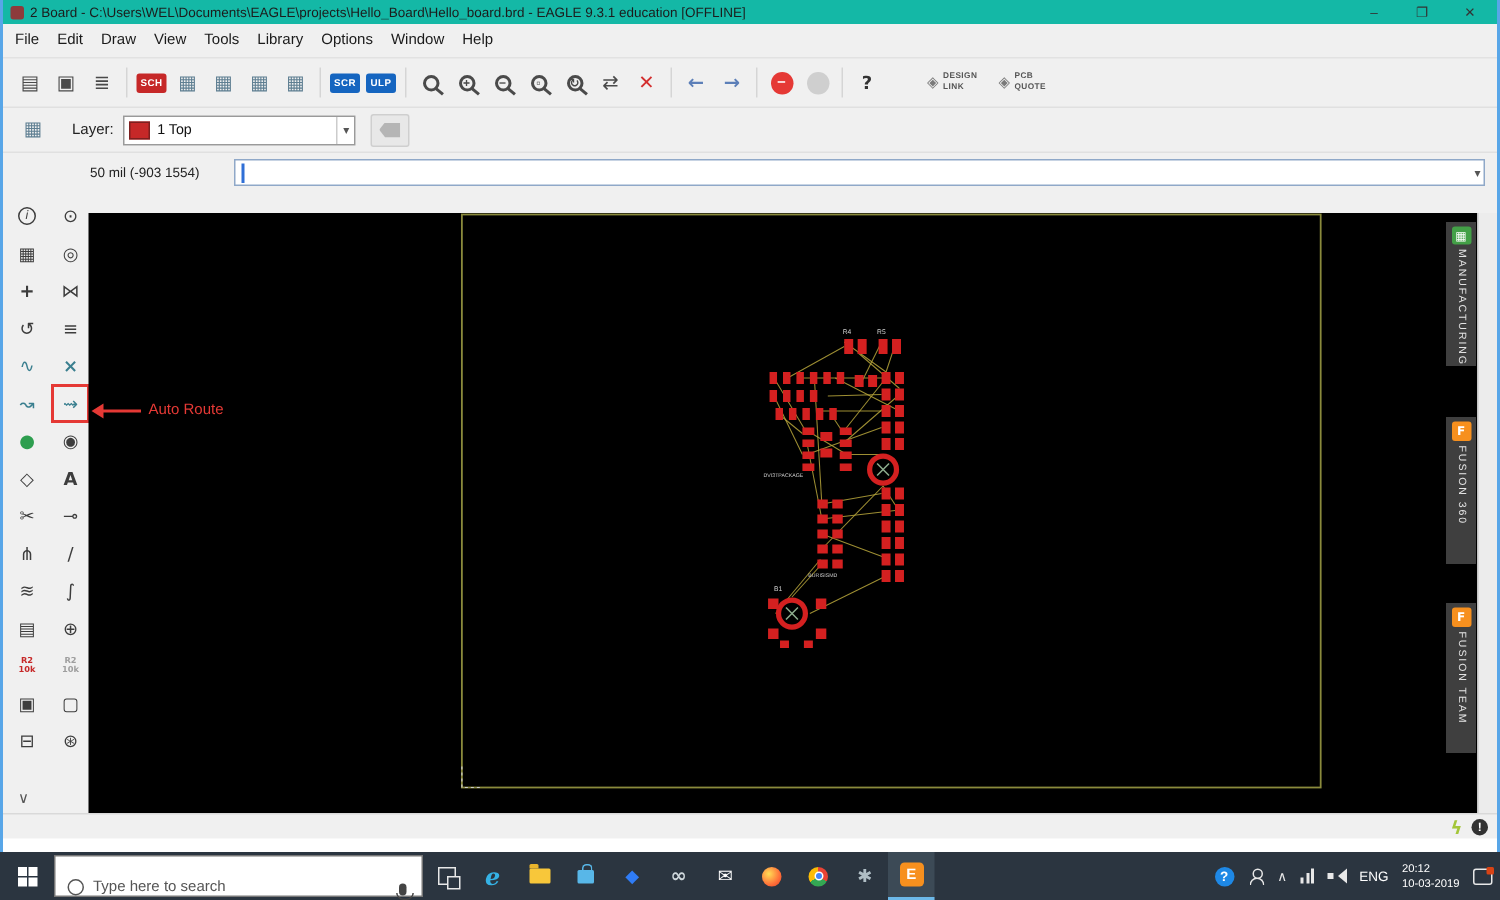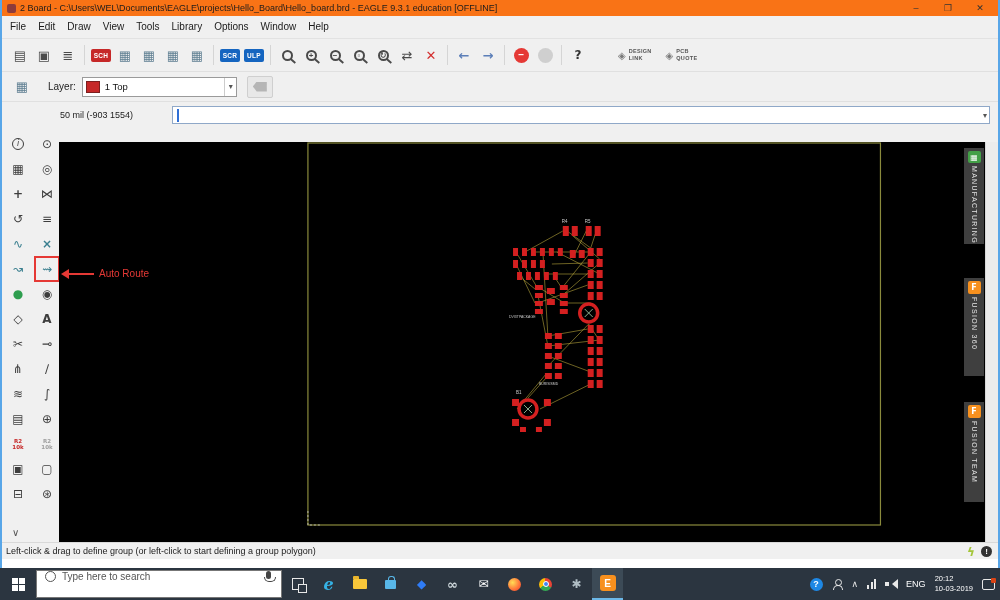--- a/index.html
+++ b/index.html
@@ -1,20 +1,20 @@
 <!DOCTYPE html>
 <html><head>
 <meta charset="utf-8">
 <style>
 *{margin:0;padding:0;box-sizing:border-box;font-family:"Liberation Sans","DejaVu Sans",sans-serif}
 body{width:1000px;height:600px;overflow:hidden;background:#fff;position:relative}
 
 
 .window{position:absolute;top:0;left:0;right:0;bottom:32px;background:#f0f0f0;border-left:2px solid #58a6e8;border-right:2px solid #58a6e8;overflow:hidden}
-.titlebar{position:absolute;top:0;left:0;right:0;height:16px;background:#f97316;display:flex;align-items:center;padding:0 2px 0 5px;font-size:9px;color:#1c1c1c}
+.titlebar{position:absolute;top:0;left:0;right:0;height:16px;background:#14b8a6;display:flex;align-items:center;padding:0 2px 0 5px;font-size:9px;color:#1c1c1c}
 .appico{width:9px;height:9px;background:#8d3b3b;border-radius:2px;margin-right:4px;flex:0 0 auto}
 .title-text{flex:1;white-space:nowrap;overflow:hidden}
 .win-controls{display:flex}
 .win-controls span{width:32px;text-align:center;font-size:9px;color:#333;line-height:16px}
 .menubar{position:absolute;top:16px;left:0;right:0;height:22px;background:#f0f0f0;display:flex;align-items:center;padding-left:2px}
 .menu-item{padding:0 6px;font-size:10px;color:#1a1a1a;line-height:22px}
 
 
 .toolbar{position:absolute;top:38px;left:0;right:0;height:34px;background:#f0f0f0;display:flex;align-items:center;padding:0 6px;border-top:1px solid #e2e2e2;border-bottom:1px solid #e0e0e0}
 .tb{width:24px;height:24px;border:0;background:transparent;display:flex;align-items:center;justify-content:center;font-size:13px;color:#4a4a4a;font-family:"DejaVu Sans",sans-serif;flex:0 0 auto}
@@ -41,21 +41,21 @@
 .layer-label{font-size:10px;color:#222;margin:0 6px 0 14px}
 .layer-select{width:155px;height:20px;background:#fff;border:1px solid #9a9a9a;display:flex;align-items:center;padding:0 3px;gap:5px}
 .swatch{width:14px;height:12px;background:#c62828;border:1px solid #7c1f1f}
 .layer-name{flex:1;font-size:9.5px;color:#111}
 .dd-arrow{font-size:8px;color:#555;border-left:1px solid #ccc;padding-left:4px;line-height:18px}
 .tagbtn{width:26px;height:22px;margin-left:10px;display:flex;align-items:center;justify-content:center;background:#e8e8e8;border:1px solid #cfcfcf;border-radius:2px}
 .tagshape{width:14px;height:10px;background:#b5b5b5;clip-path:polygon(0 50%,28% 0,100% 0,100% 100%,28% 100%)}
 
 
 .commandbar{position:absolute;top:102px;left:0;right:0;height:26px;background:#f0f0f0;display:flex;align-items:center;padding:0 6px 0 58px}
-.coords{width:112px;font-size:9px;color:#222;flex:0 0 auto}
+.coords{width:96px;font-size:9px;color:#222;flex:0 0 auto}
 .cmd-input{flex:1;height:18px;background:#fff;border:1px solid #8fa8c8;position:relative;margin-right:2px}
 .caret{position:absolute;left:4px;top:2px;width:1.5px;height:13px;background:#2f6fd6}
 .cmd-arrow{position:absolute;right:2px;top:4px;font-size:8px;color:#555}
 
 
 .main{position:absolute;top:128px;left:0;right:0;height:414px;background:#f0f0f0}
 .palette{position:absolute;left:0;top:0;bottom:0;width:57px;background:#f0f0f0}
 .tools-grid{display:grid;grid-template-columns:22px 22px;gap:3px 7px;padding:5px 0 0 5px}
 .tool{width:22px;height:22px;display:flex;align-items:center;justify-content:center;background:#f0f0f0}
 .tool .tg{font-size:12px;color:#3d3d3d;font-family:"DejaVu Sans",sans-serif;line-height:1}
@@ -94,21 +94,21 @@
 .bolt{font-size:12px;font-weight:bold;color:#a4c639;font-family:"DejaVu Sans",sans-serif}
 .alert{width:11px;height:11px;border-radius:50%;background:#333;color:#fff;font-size:8px;font-weight:bold;display:flex;align-items:center;justify-content:center}
 .bottomstrip{position:absolute;top:559px;left:0;right:0;height:9px;background:#fff}
 
 
 .taskbar{position:absolute;bottom:0;left:0;right:0;height:32px;background:#2b3540;display:flex;align-items:center;color:#e8e8e8}
 .tb-left{display:flex;align-items:center;height:100%}
 .start{width:36px;height:100%;display:flex;align-items:center;justify-content:center}
 .winlogo{display:grid;grid-template-columns:6px 6px;grid-template-rows:6px 6px;gap:1px}
 .winlogo span{background:#fff}
-.searchbox{width:246px;height:28px;background:#fff;border:1px solid #777;display:flex;align-items:flex-start}
+.searchbox{width:246px;height:28px;background:#fff;border:1px solid #777;display:flex;align-items:flex-end}
 .cortana{width:11px;height:11px;border:1.5px solid #555;border-radius:50%;margin:0 6px 0 8px;flex:0 0 auto}
 .ph{flex:1;font-size:10px;color:#555}
 .mic{width:5px;height:8px;background:#444;border-radius:2.5px;position:relative;margin-right:10px;flex:0 0 auto}
 .mic::after{content:"";position:absolute;left:-2.5px;bottom:-3px;width:10px;height:4px;border:1px solid #444;border-top:none;border-radius:0 0 5px 5px}
 .app{width:31px;height:100%;display:flex;align-items:center;justify-content:center}
 .app.active{background:#3c4a56;border-bottom:2px solid #6cb8e8}
 .tv{width:12px;height:12px;border:1.5px solid #e8e8e8;position:relative}
 .tv::after{content:"";position:absolute;right:-4px;bottom:-4px;width:7px;height:7px;border:1.5px solid #e8e8e8;background:#2b3540}
 .edge{color:#35b2e5;font-weight:bold;font-size:16px;font-style:italic;font-family:"DejaVu Serif",serif}
 .folder{width:14px;height:10px;background:#f8c73a;border-radius:1px;position:relative}
@@ -524,21 +524,20 @@
         <div class="panel panel3">
           <span class="panel-icon orange">F</span>
           <span class="panel-label">FUSION TEAM</span>
         </div>
       </div>
     </div>
     <div class="vscroll"></div>
   </div>
 
   <div class="statusbar">
-    <span class="status-text">Left-click &amp; drag to define group (or left-click to start defining a group polygon)</span>
     <div class="sb-icons">
       <span class="bolt">ϟ</span>
       <span class="alert">!</span>
     </div>
   </div>
   <div class="bottomstrip"></div>
 </div>
 
 <div class="taskbar">
   <div class="tb-left">

